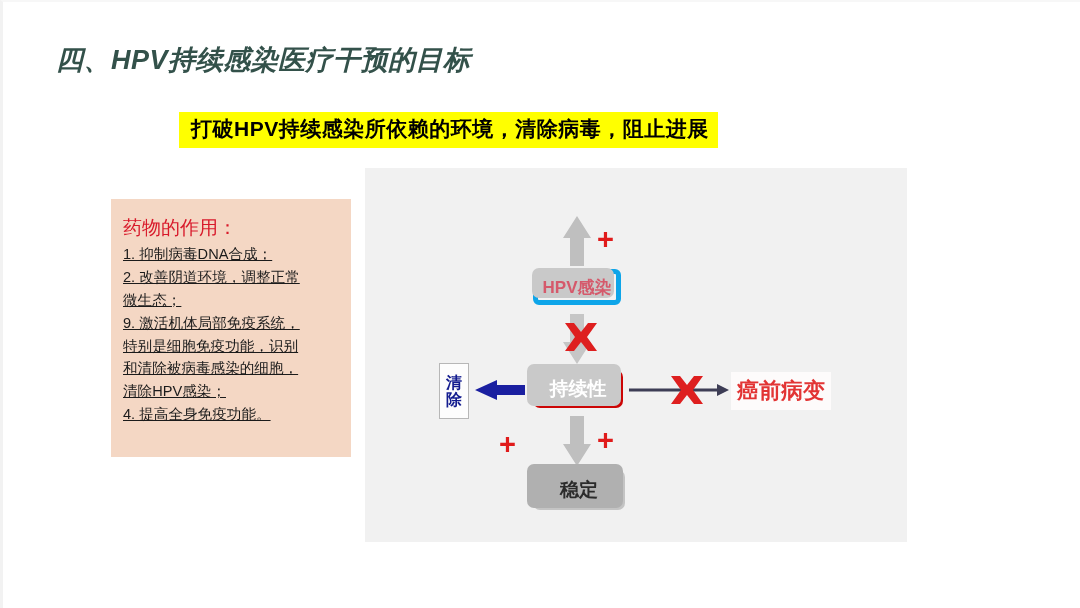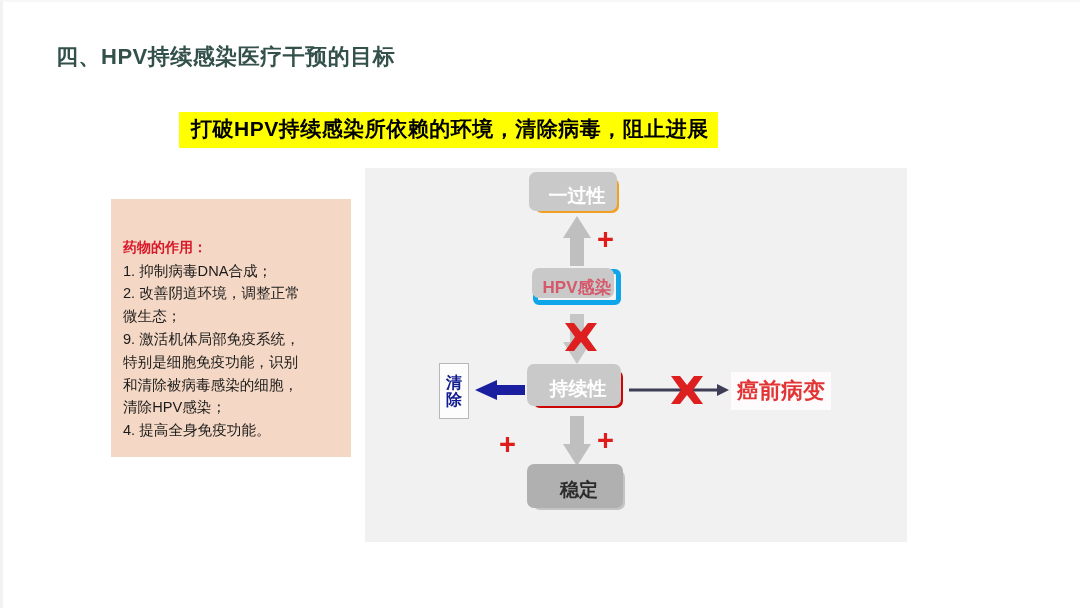--- a/index.html
+++ b/index.html
@@ -23,25 +23,26 @@
     border-left: 3px solid #f2f2f2;
     border-top: 2px solid #f7f7f7;
     box-sizing: border-box;
   }
 
   
   #slide-title {
     position: absolute;
     left: 53px;
     top: 40px;
-    font-size: 22px;
+    font-size: 27px;
     font-weight: bold;
     color: #33514a;
     letter-spacing: 0.5px;
     white-space: nowrap;
+    font-style: italic;
   }
 
   
   #subtitle-highlight {
     position: absolute;
     left: 176px;
     top: 110px;
     background: #ffff00;
     color: #000000;
     font-size: 21px;
@@ -58,33 +59,33 @@
     left: 108px;
     top: 197px;
     width: 240px;
     height: 258px;
     background: #f4d7c4;
     box-sizing: border-box;
     padding: 14px 10px 10px 12px;
   }
   #drug-effect-box .heading {
     color: #d8192a;
-    font-size: 14px;
-    font-weight: bold;
+    font-size: 19px;
+    font-weight: normal;
     line-height: 1.55;
     margin-bottom: 1px;
-    margin-top: 24px;
   }
   #drug-effect-box .items {
     color: #1b1b1b;
     font-size: 14.6px;
     line-height: 1.56;
   }
   #drug-effect-box .items div {
     white-space: nowrap;
+    text-decoration: underline;
   }
 
   
   #diagram-panel {
     position: absolute;
     left: 362px;
     top: 166px;
     width: 542px;
     height: 374px;
     background: #f1f1f1;
@@ -280,21 +281,20 @@
       <g>
         <polygon points="110,222 132,212 132,217 160,217 160,227 132,227 132,232" fill="#1a1fa0"></polygon>
       </g>
 
       <g>
         <line x1="264" y1="222" x2="356" y2="222" stroke="#3d3d55" stroke-width="3"></line>
         <polygon points="364,222 352,216 352,228" fill="#3d3d55"></polygon>
       </g>
     </svg>
 
-    <div class="node" id="node-transient">一过性</div>
 
     <div class="node" id="node-hpv-infection">HPV感染</div>
 
     <div class="node" id="node-stable">稳定</div>
 
     <div class="node" id="node-persistent">持续性</div>
 
     <div id="node-clear">
       <span>清</span>
       <span>除</span>

